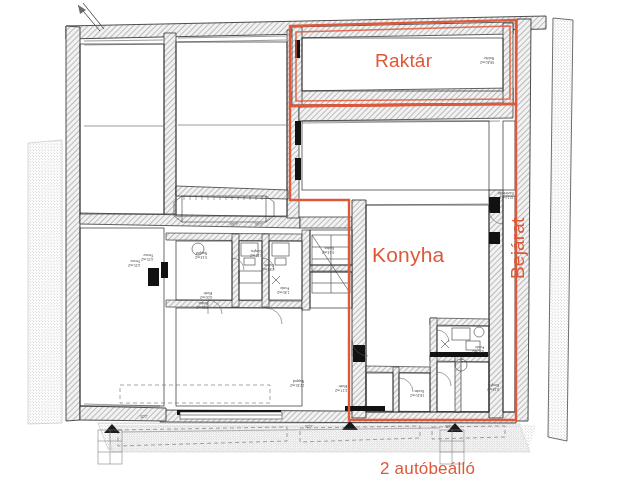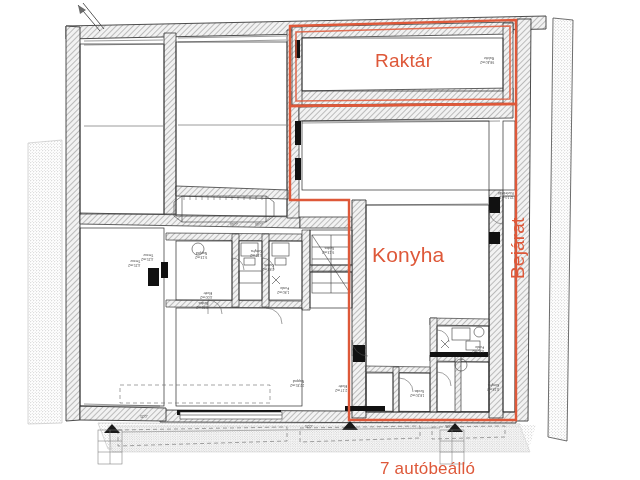--- a/index.html
+++ b/index.html
@@ -277,15 +277,15 @@
       <div class="tiny" style="left: 140px; top: 414px;">-0,25</div>
       <div class="tiny" style="left: 305px; top: 424px;">-0,25</div>
       <div class="tiny" style="left: 445px; top: 424px;">-0,25</div>
       <div class="tiny" style="left: 230px; top: 222px;">+0,00</div>
       <div class="tiny" style="left: 255px; top: 222px;">+0,00</div>
     </div>
 
   <div class="lbl" id="lbl-raktar">Raktár</div>
   <div class="lbl" id="lbl-iroda">Konyha</div>
   <div class="lbl" id="lbl-bejarat">Bejárat</div>
-  <div class="lbl" id="lbl-parkolo">7 autóbeálló</div>
+  <div class="lbl" id="lbl-parkolo">2 autóbeálló</div>
 
 </div>
 
 </body></html>

